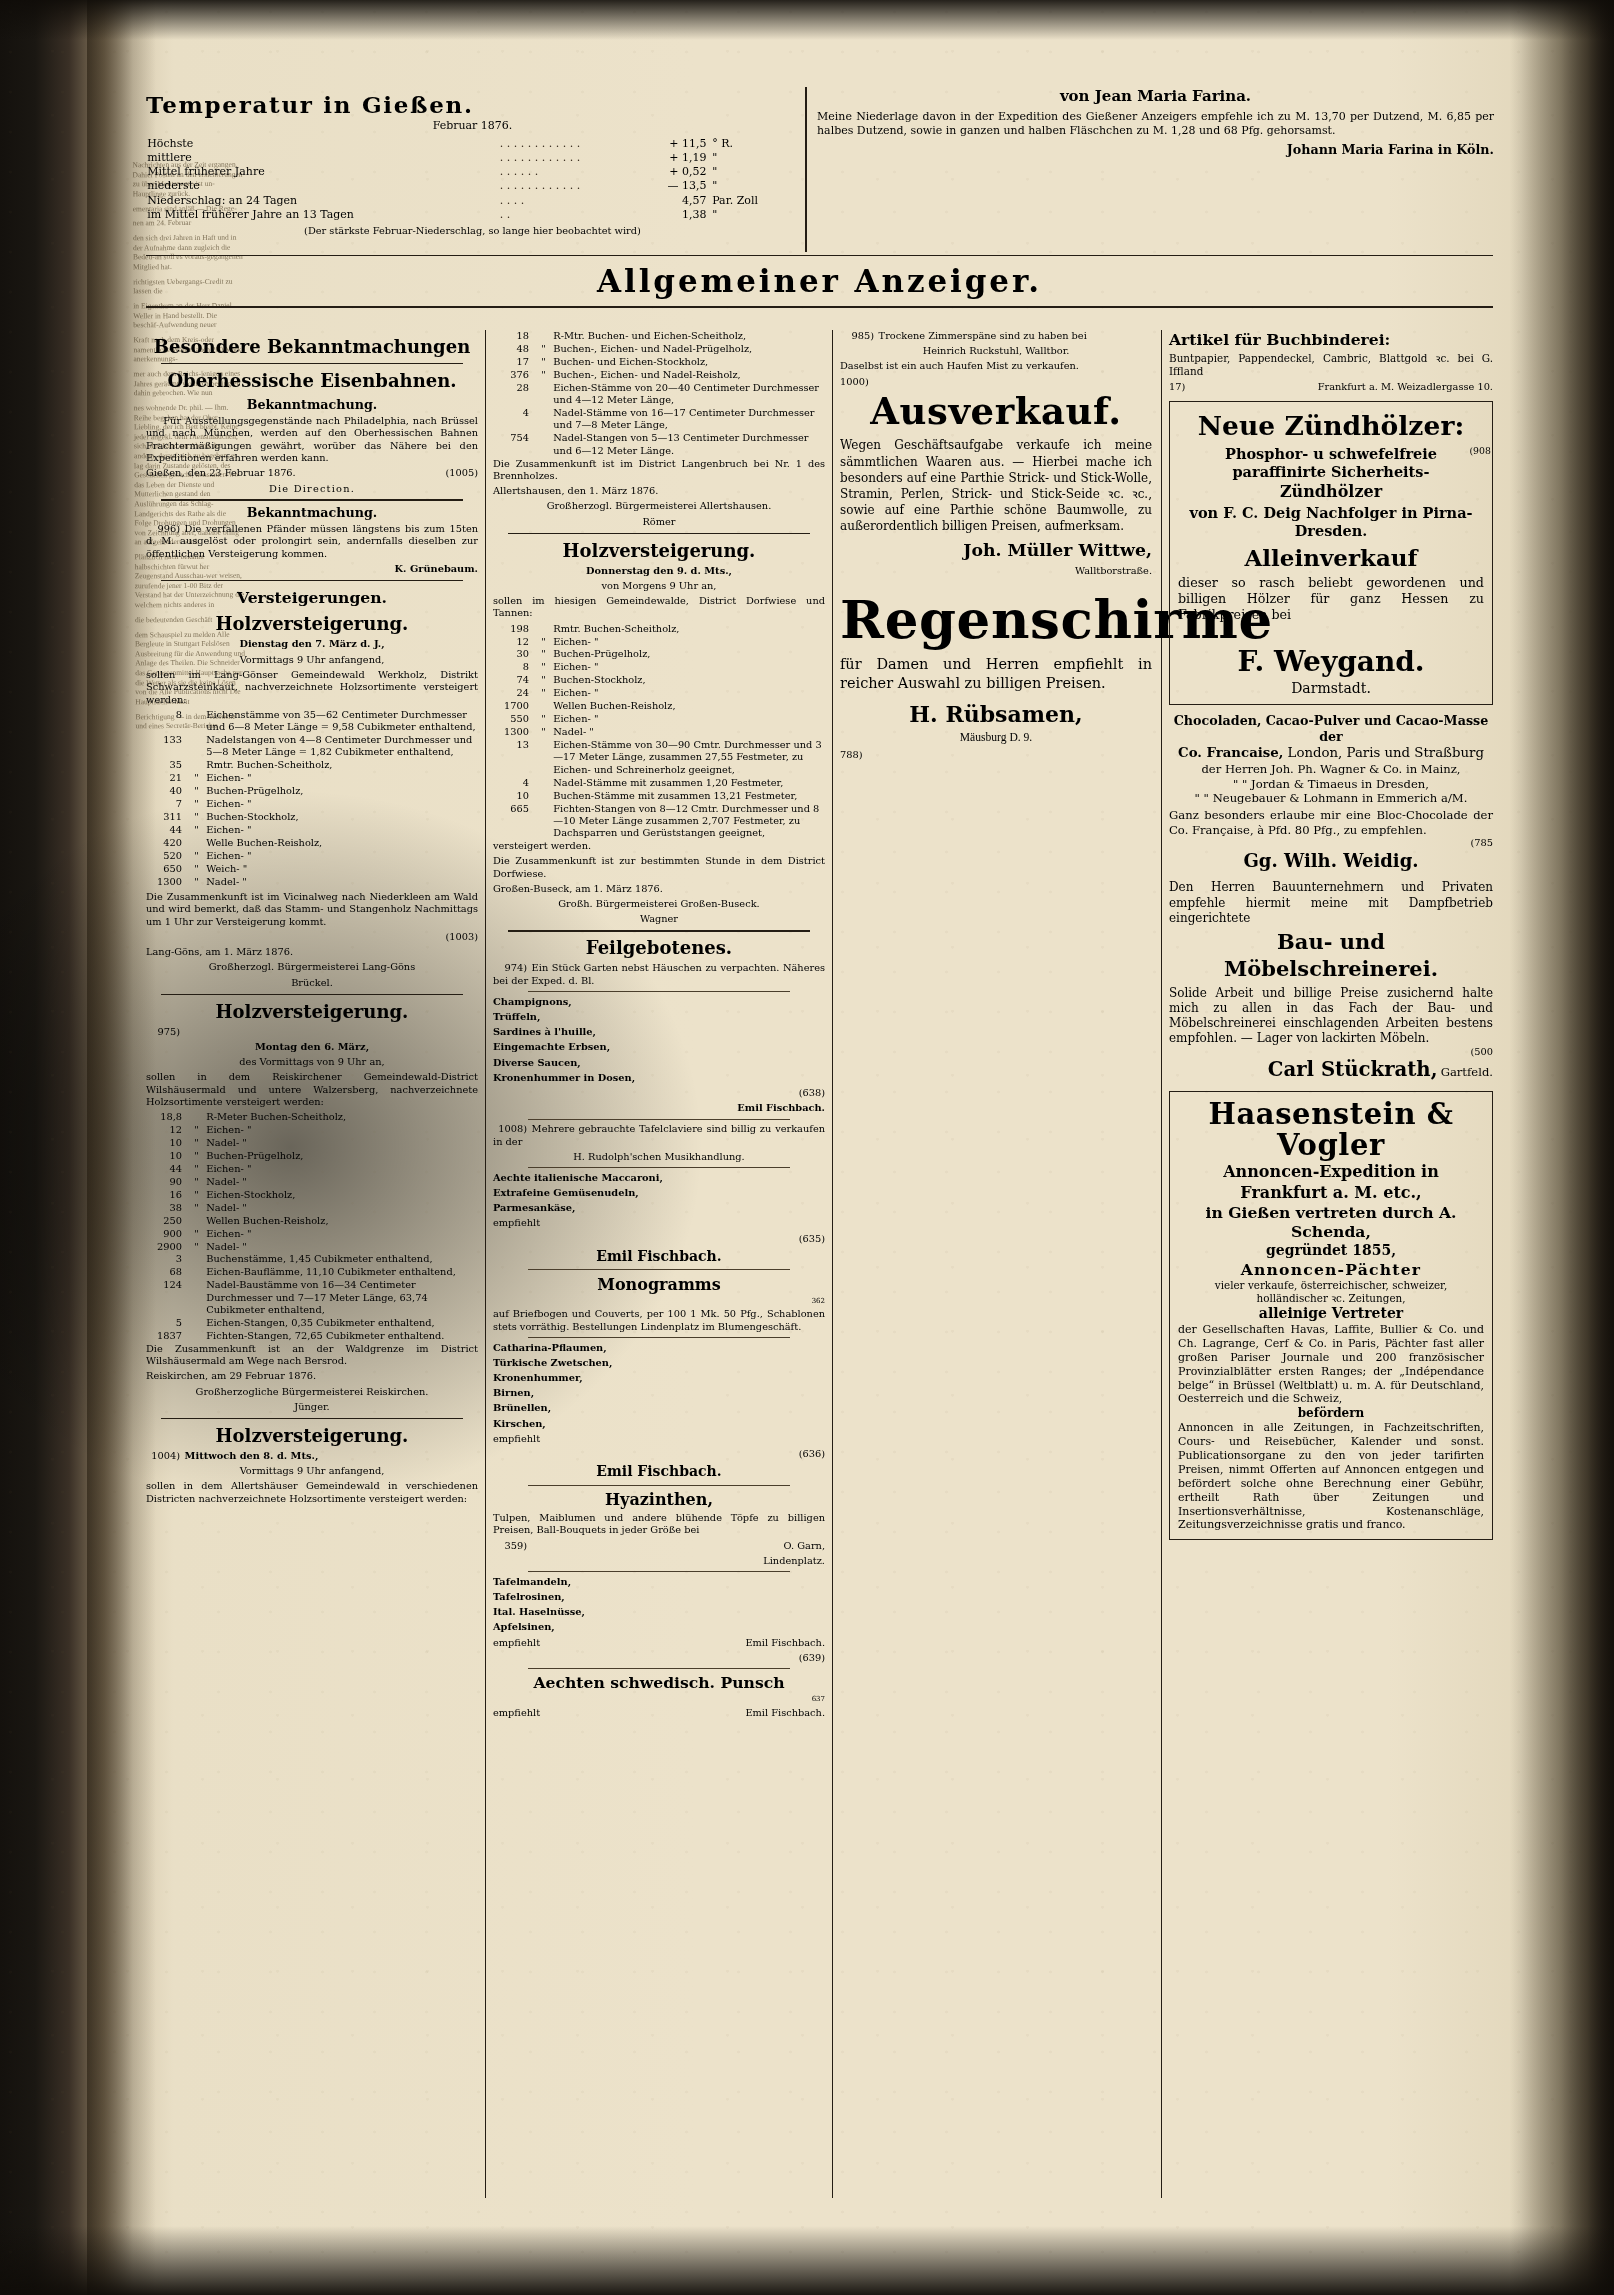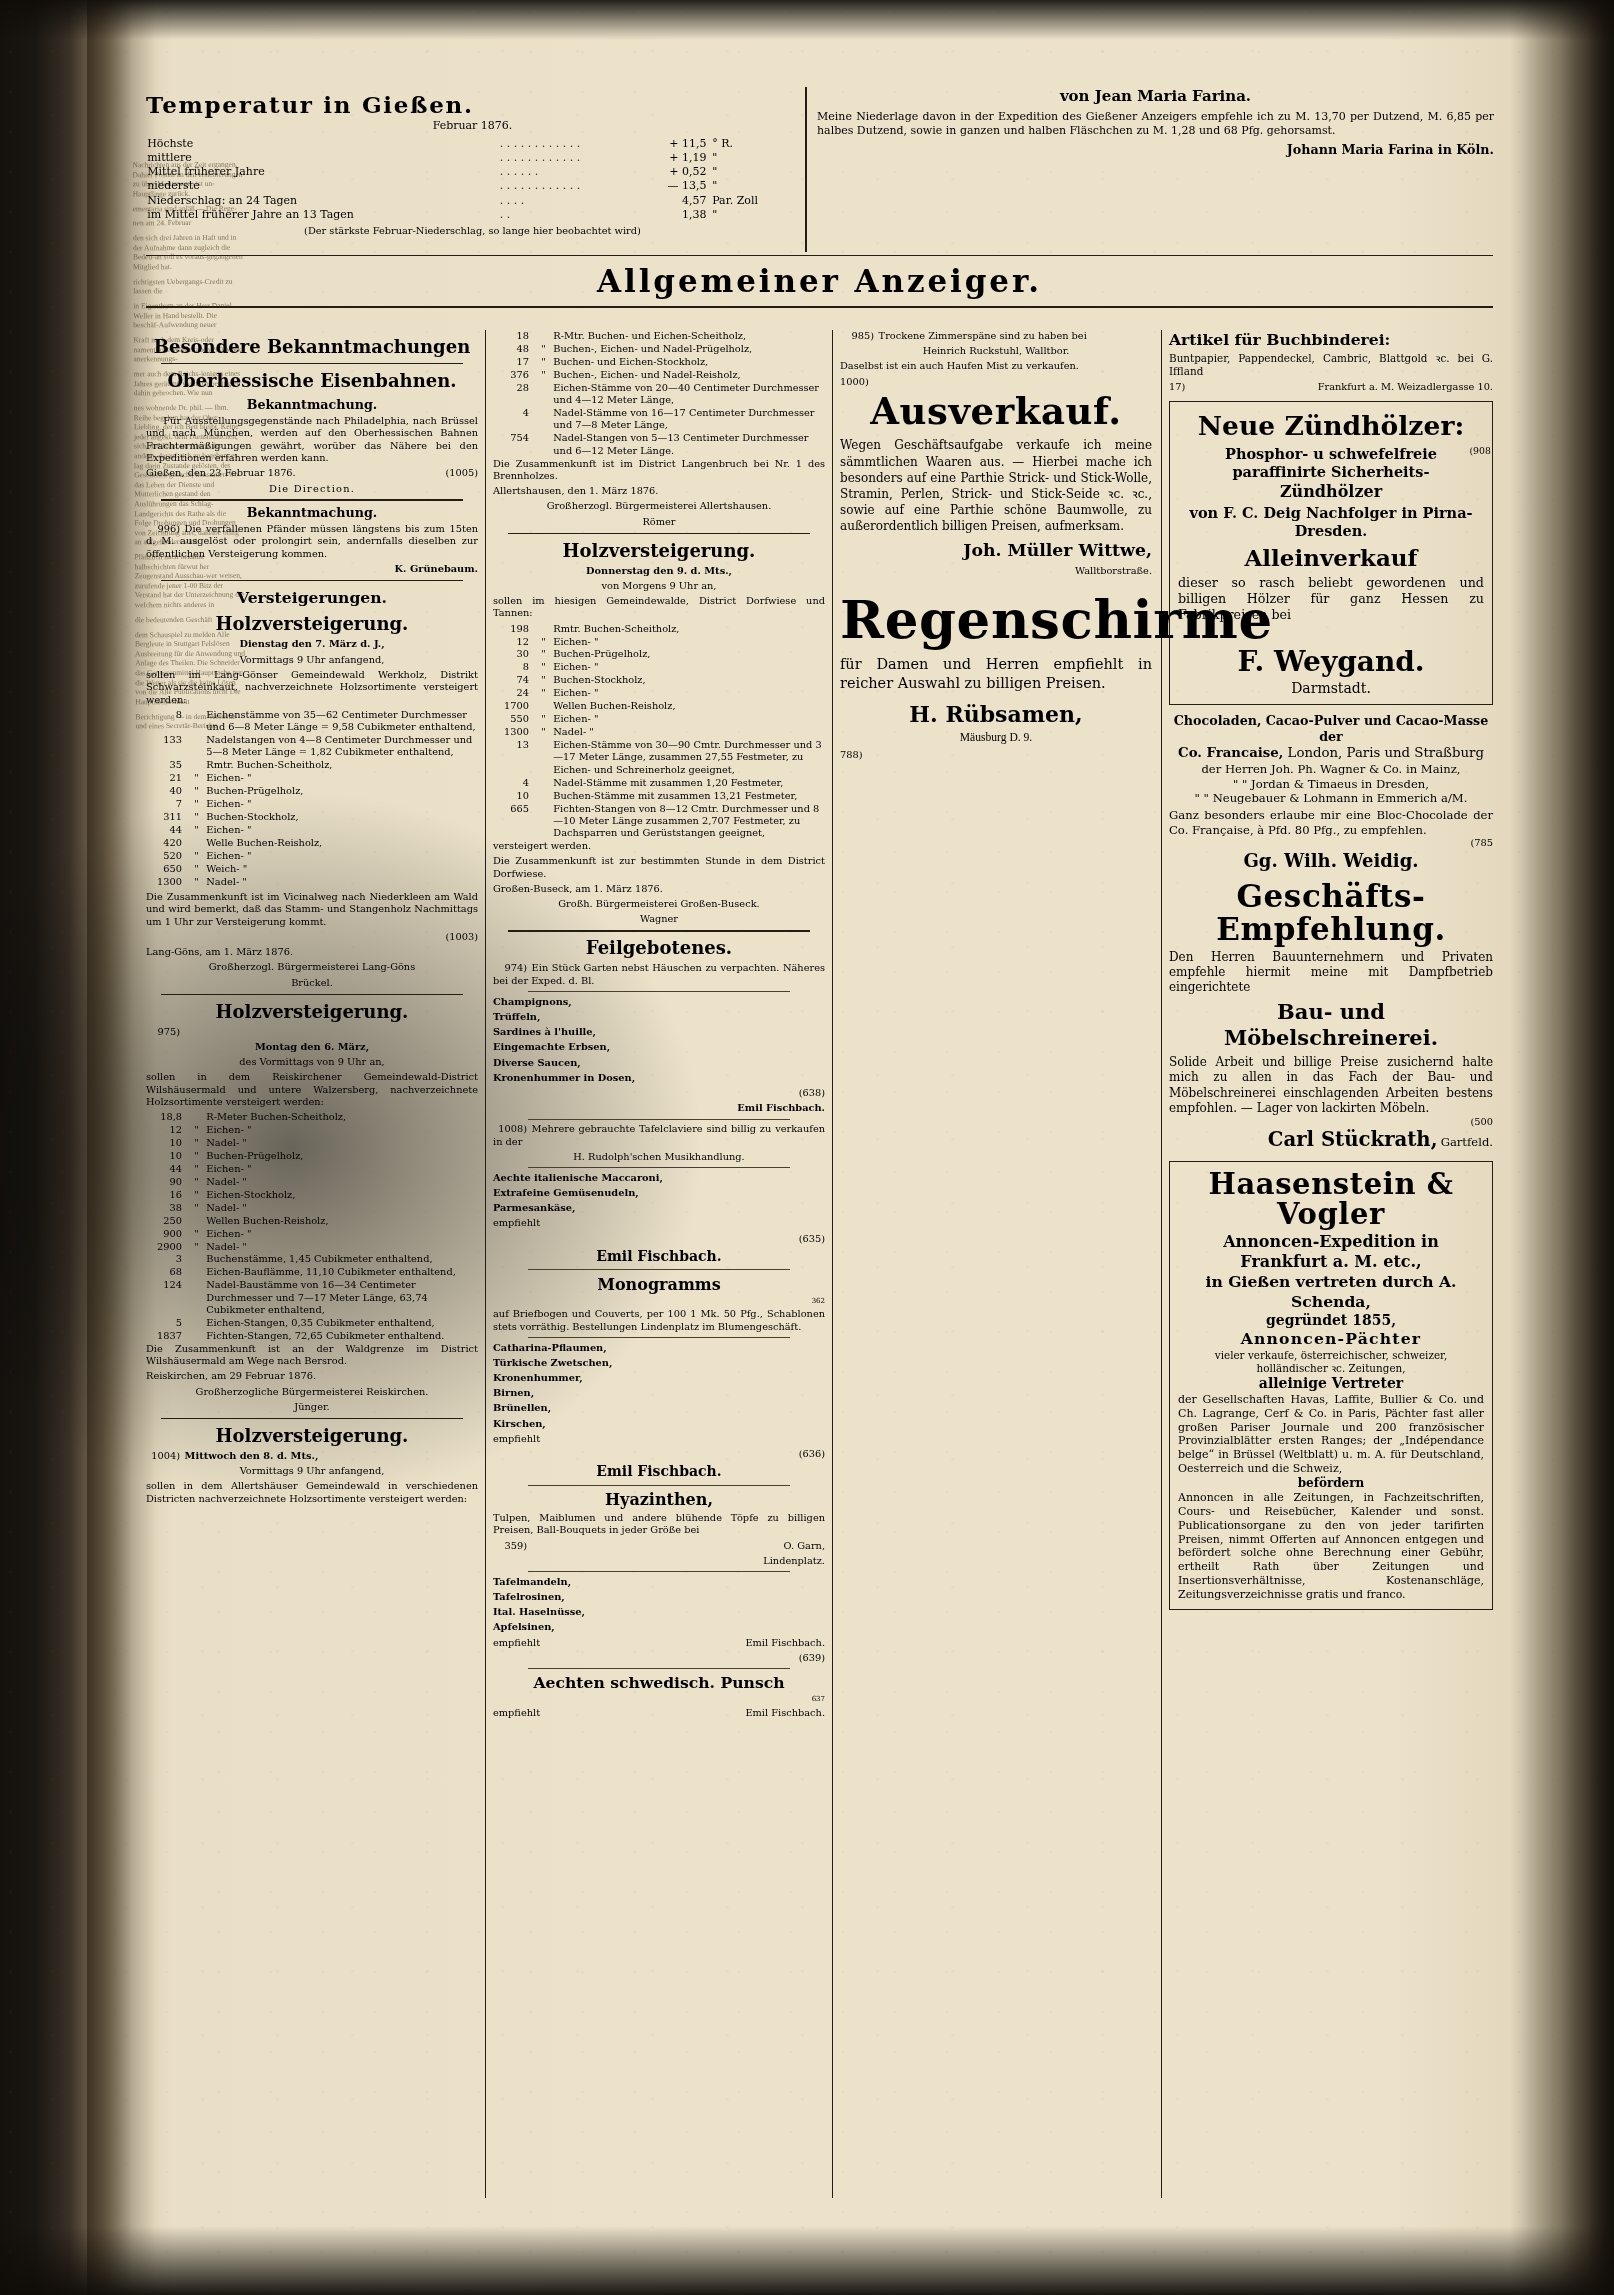--- a/index.html
+++ b/index.html
@@ -646,21 +646,20 @@
         </div>
         <div class="ctr" style="font-size:11.6px">der Herren Joh. Ph. Wagner &amp; Co. in Mainz,</div>
         <div class="ctr" style="font-size:11.6px">"        "    Jordan &amp; Timaeus in Dresden,</div>
         <div class="ctr" style="font-size:11.6px">"        "    Neugebauer &amp; Lohmann in Emmerich a/M.</div>
         <div class="jus" style="font-size:11.6px;margin-top:2.3px">Ganz besonders erlaube mir eine Bloc-Chocolade der Co. Française, à Pfd. 80 Pfg., zu empfehlen.</div>
         <div class="signr" style="font-size:9.8px">(785</div>
         <div class="ctr blk" style="font-size:18px">Gg. Wilh. Weidig.</div>
       </div>
 
       <div class="rel" style="margin:8px 0">
-        <div class="huge" style="font-size:31px;margin-bottom:4.6px">Geschäfts-Empfehlung.</div>
         <div class="jus" style="font-size:12px">Den Herren Bauunternehmern und Privaten empfehle hiermit meine mit Dampfbetrieb eingerichtete</div>
         <div class="ctr blk" style="font-size:21px;margin:3.5px 0">Bau- und Möbelschreinerei.</div>
         <div class="jus" style="font-size:12px">Solide Arbeit und billige Preise zusichernd halte mich zu allen in das Fach der Bau- und Möbelschreinerei einschlagenden Arbeiten bestens empfohlen. — Lager von lackirten Möbeln.</div>
         <div class="signr" style="font-size:9.8px">(500</div>
         <div class="signr">
           <span class="blk" style="font-size:19.7px">Carl Stückrath,</span>
           <span style="font-size:11.6px">Gartfeld.</span>
         </div>
       </div>
 

